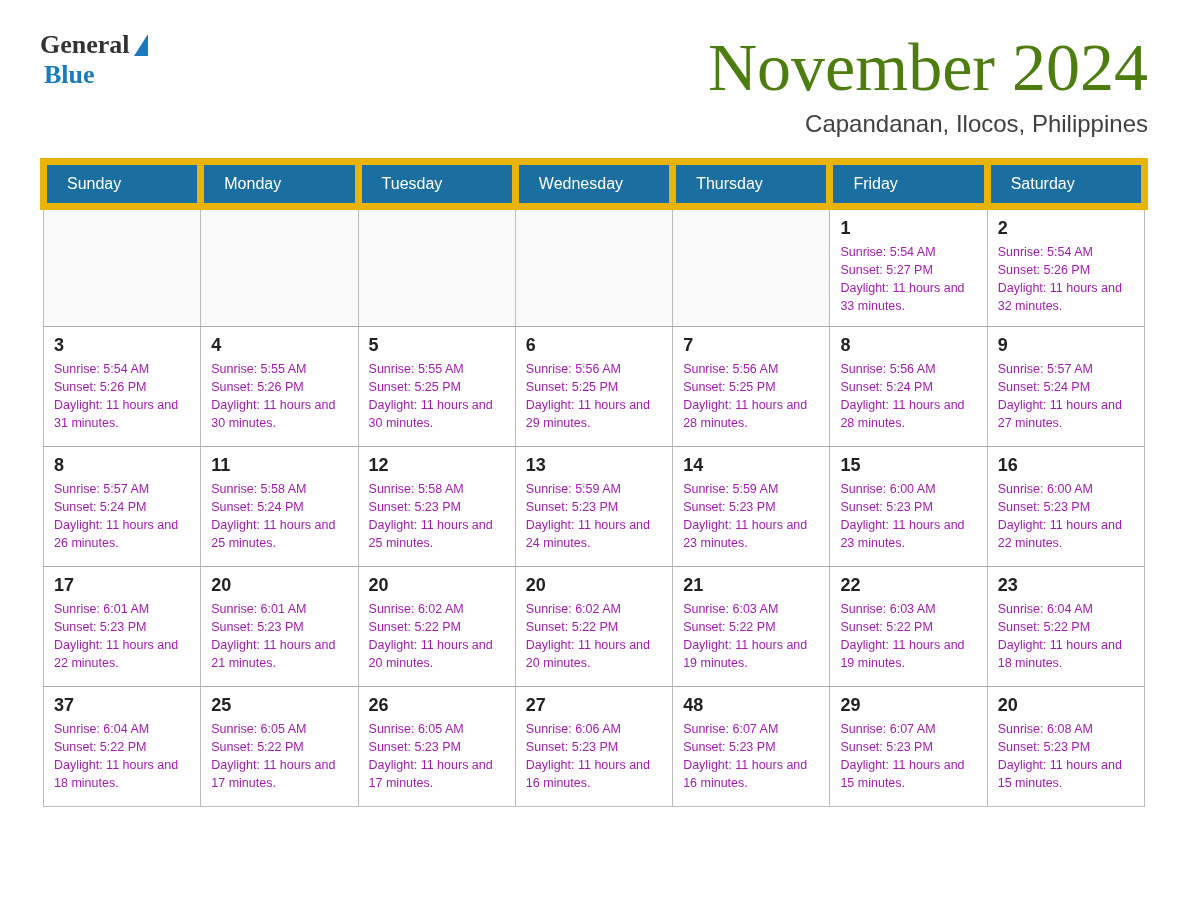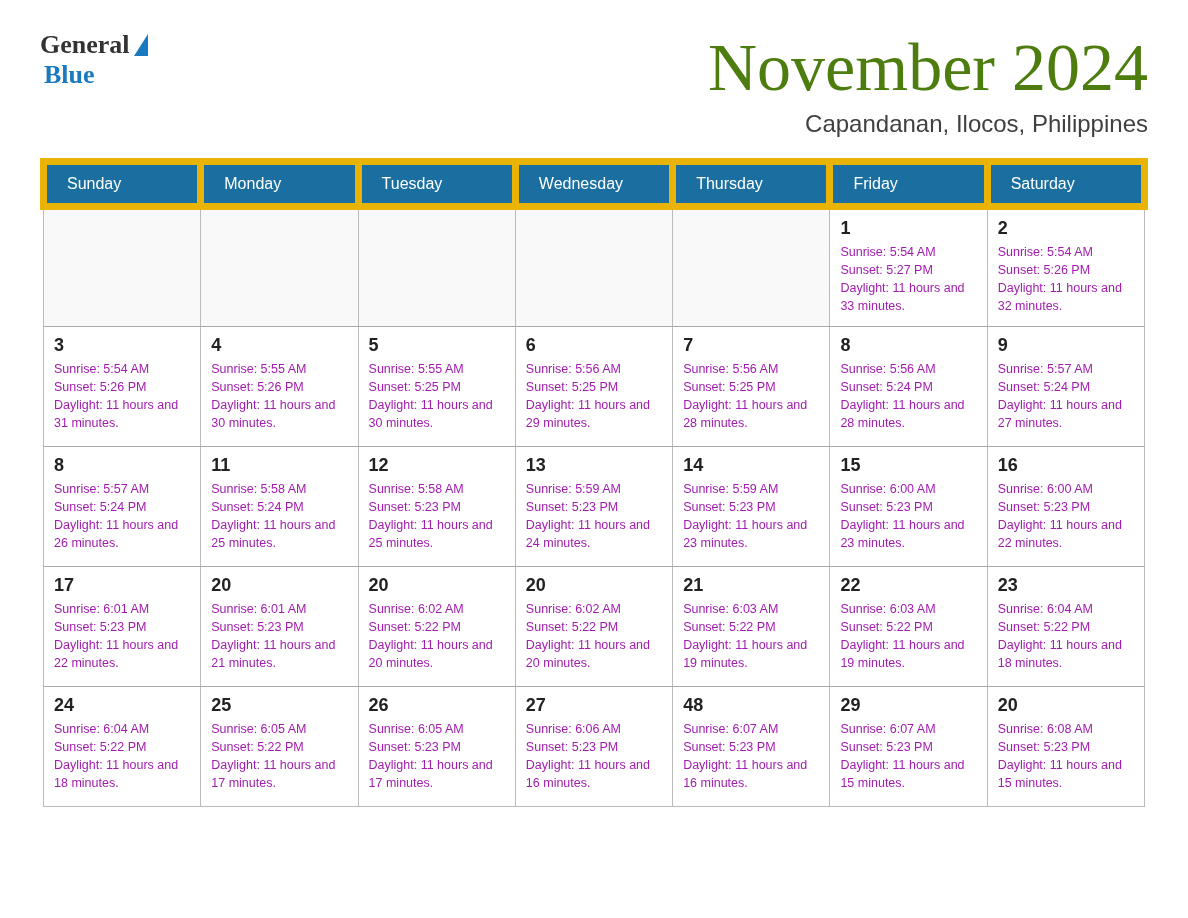--- a/index.html
+++ b/index.html
@@ -314,21 +314,21 @@
         <td>
           <div class="day-number">23</div>
           <div class="day-info">Sunrise: 6:04 AM
 Sunset: 5:22 PM
 Daylight: 11 hours
 and 18 minutes.</div>
         </td>
       </tr>
       <tr class="week-row">
         <td>
-          <div class="day-number">24</div>
+          <div class="day-number">37</div>
           <div class="day-info">Sunrise: 6:04 AM
 Sunset: 5:22 PM
 Daylight: 11 hours
 and 18 minutes.</div>
         </td>
         <td>
           <div class="day-number">25</div>
           <div class="day-info">Sunrise: 6:05 AM
 Sunset: 5:22 PM
 Daylight: 11 hours

